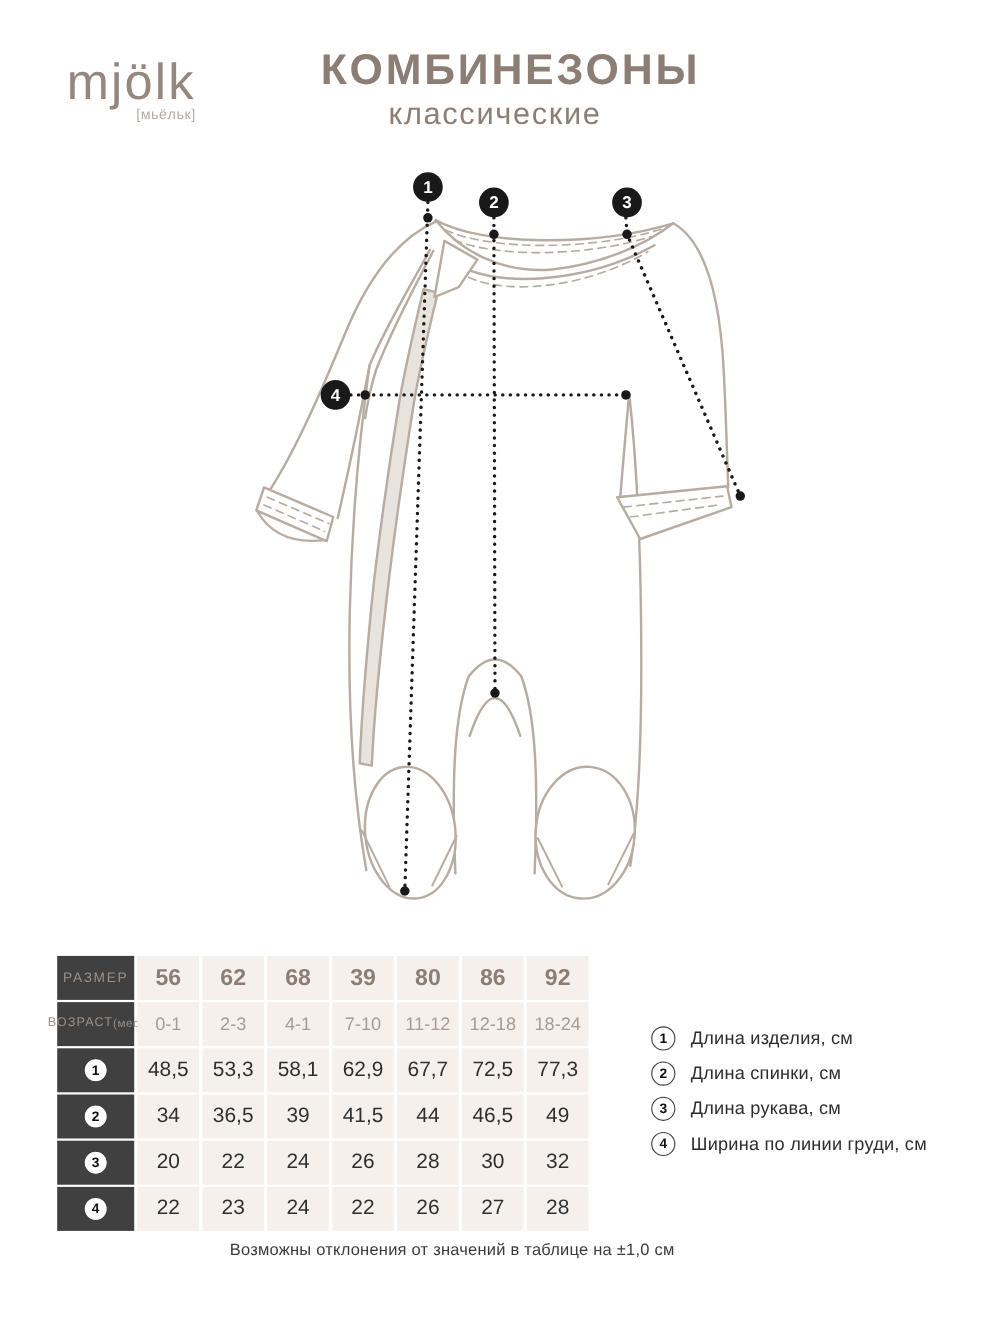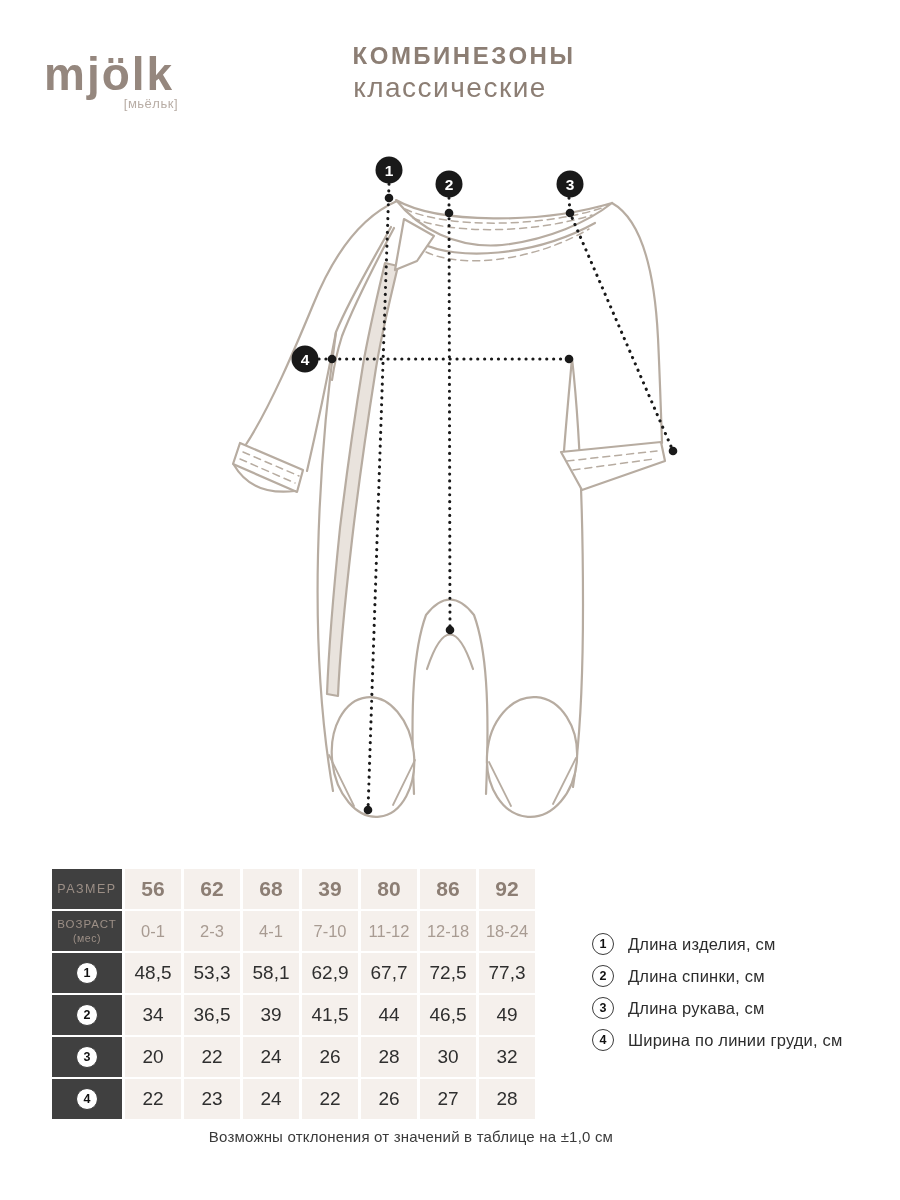--- a/index.html
+++ b/index.html
@@ -2,39 +2,39 @@
 <html><head>
 <meta charset="utf-8">
 <style>
   * { margin:0; padding:0; box-sizing:border-box; }
   html,body { background:#fff; }
   body { font-family:"Liberation Sans","DejaVu Sans",sans-serif; }
   .page { position:relative; width:900px; height:1200px; background:#fff; overflow:hidden; }
 
   
   .logo { position:absolute; left:44px; top:50px; width:134px; color:#95877e; }
-  .logo-name { font-size:46px; line-height:1.05; letter-spacing:2px; font-weight:bold; }
+  .logo-name { font-size:46px; line-height:1.05; letter-spacing:2px; font-weight:normal;text-align:right; }
   .logo-sub { font-size:13px; letter-spacing:0.5px; color:#b8ada5; text-align:right; margin-top:-2px; }
 
   
   .title-block { position:absolute; left:0; top:42px; width:900px; text-align:center; color:#8c7e74; }
-  .title-main { font-size:24px; font-weight:bold; letter-spacing:2.5px;padding-left:28px; }
+  .title-main { font-size:39px; font-weight:bold; letter-spacing:2.5px;padding-left:28px; }
   .title-sub { font-size:28px; font-weight:normal; letter-spacing:1.5px; margin-top:2px; }
 
   
   .drawing-svg { position:absolute; left:0; top:0; width:900px; height:860px; }
 
   
   .size-table { position:absolute; left:52px; top:869px; display:grid;
     grid-template-columns:70px repeat(7,56px); grid-auto-rows:40px; gap:2px 3px; }
   .cell { display:flex; align-items:center; justify-content:center; text-align:center; background:#404040; }
   .col-size { background:#f5f0ec; }
   .size-head { font-size:21px; font-weight:bold; color:#8c7e74; }
   .row-label { font-size:12.5px; letter-spacing:1.5px; color:#9c8f86; }
-  .age-label { flex-direction:column; line-height:1.2; }
+  .age-label { flex-direction:row; line-height:1.2; }
   .age-label .l1 { font-size:11.5px; letter-spacing:1px; color:#9c8f86; }
   .age-label .l2 { font-size:10.5px; letter-spacing:0.5px; color:#9c8f86; }
   .age-val { font-size:16.5px; color:#a89b92; }
   .data-val { font-size:19px; color:#2f2f2f; }
   .circ { width:22px; height:22px; border:1.4px solid #3b3b3b; border-radius:50%;
     display:flex; align-items:center; justify-content:center;
     font-size:12.5px; font-weight:bold; color:#111; background:#fff; }
 
   
   .legend { position:absolute; left:592px; top:933px; }

